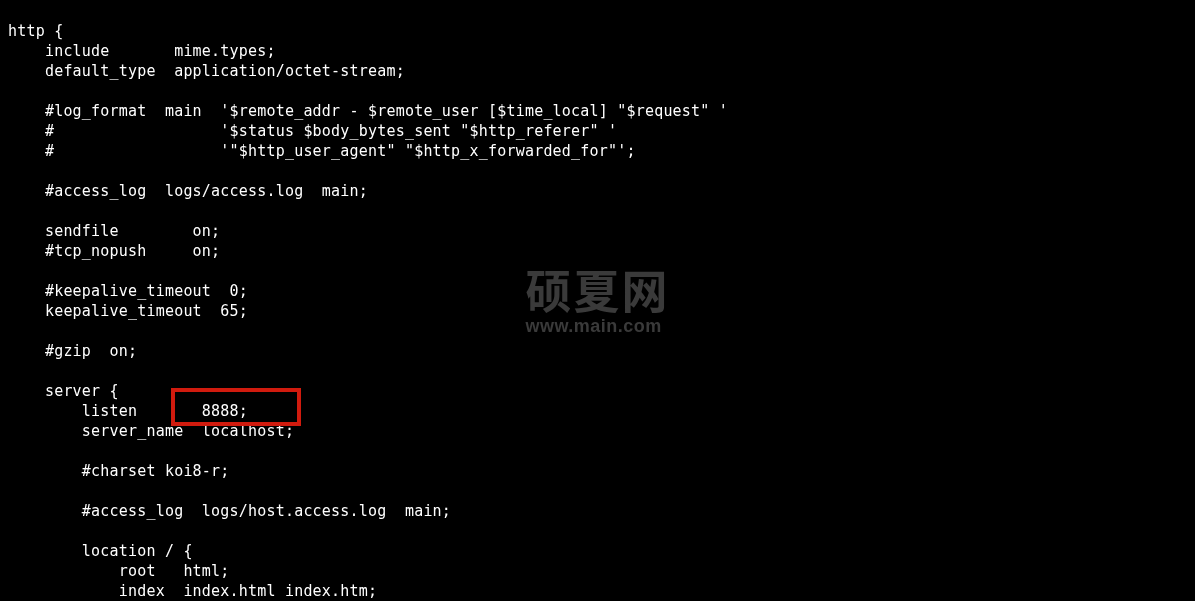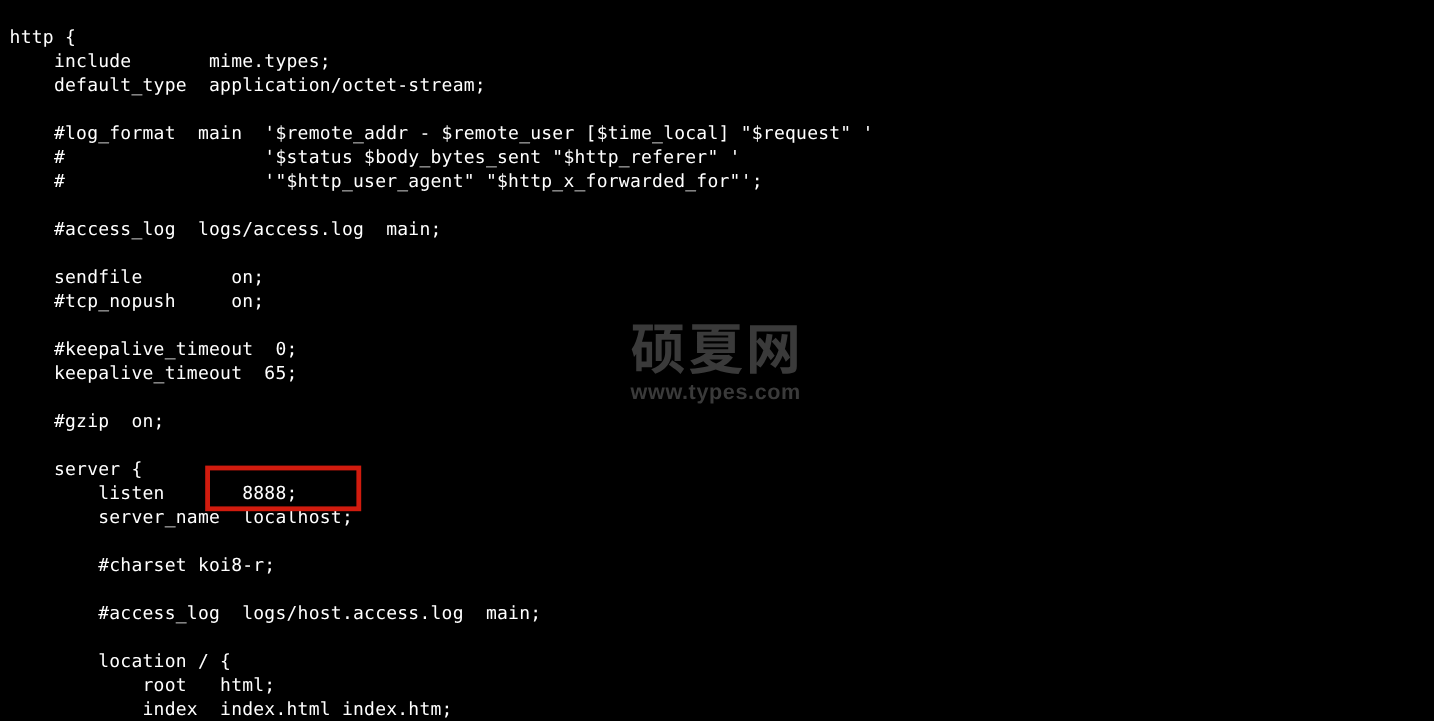--- a/index.html
+++ b/index.html
@@ -53,21 +53,21 @@
     color: #3a3a3a;
     margin-top: 4px;
     letter-spacing: 0.5px;
   }
 </style>
 </head>
 <body>
 
 <div class="watermark">
   <div class="wm-cn">硕夏网</div>
-  <div class="wm-url">www.types.com</div>
+  <div class="wm-url">www.main.com</div>
 </div>
 
 <pre class="code-area" id="code-area">http {
     include       mime.types;
     default_type  application/octet-stream;
 
     #log_format  main  '$remote_addr - $remote_user [$time_local] "$request" '
     #                  '$status $body_bytes_sent "$http_referer" '
     #                  '"$http_user_agent" "$http_x_forwarded_for"';
 

